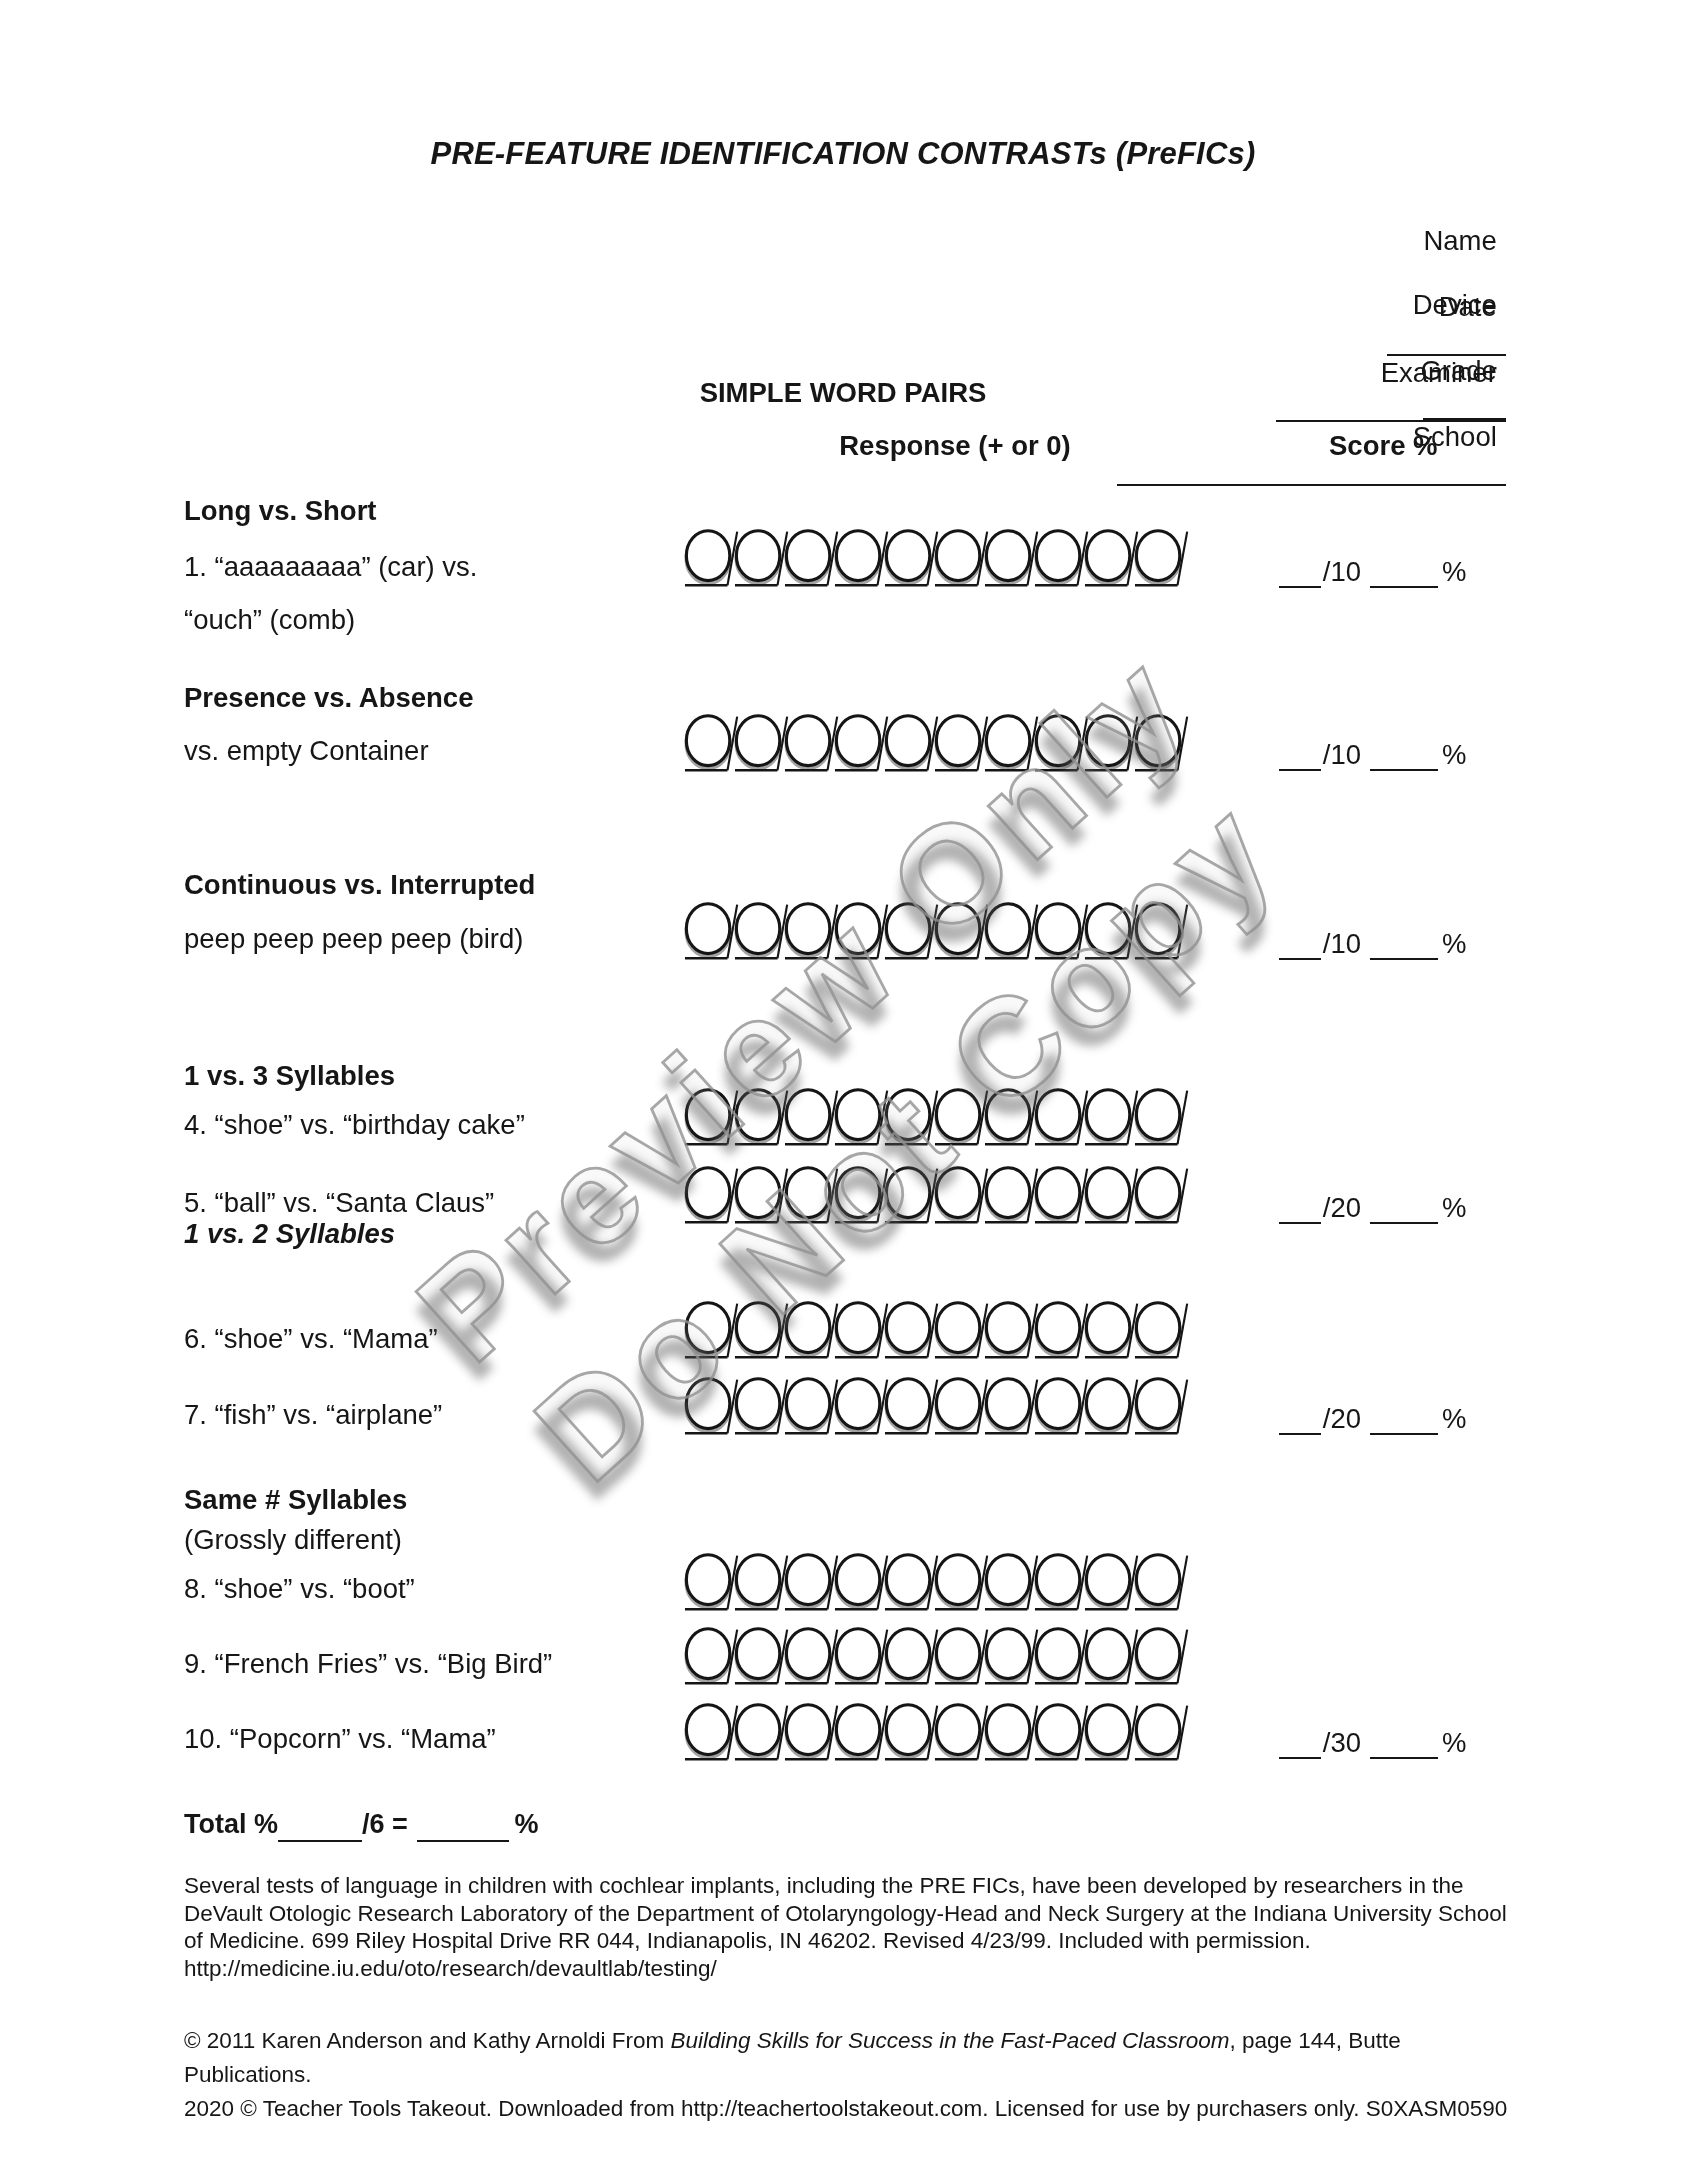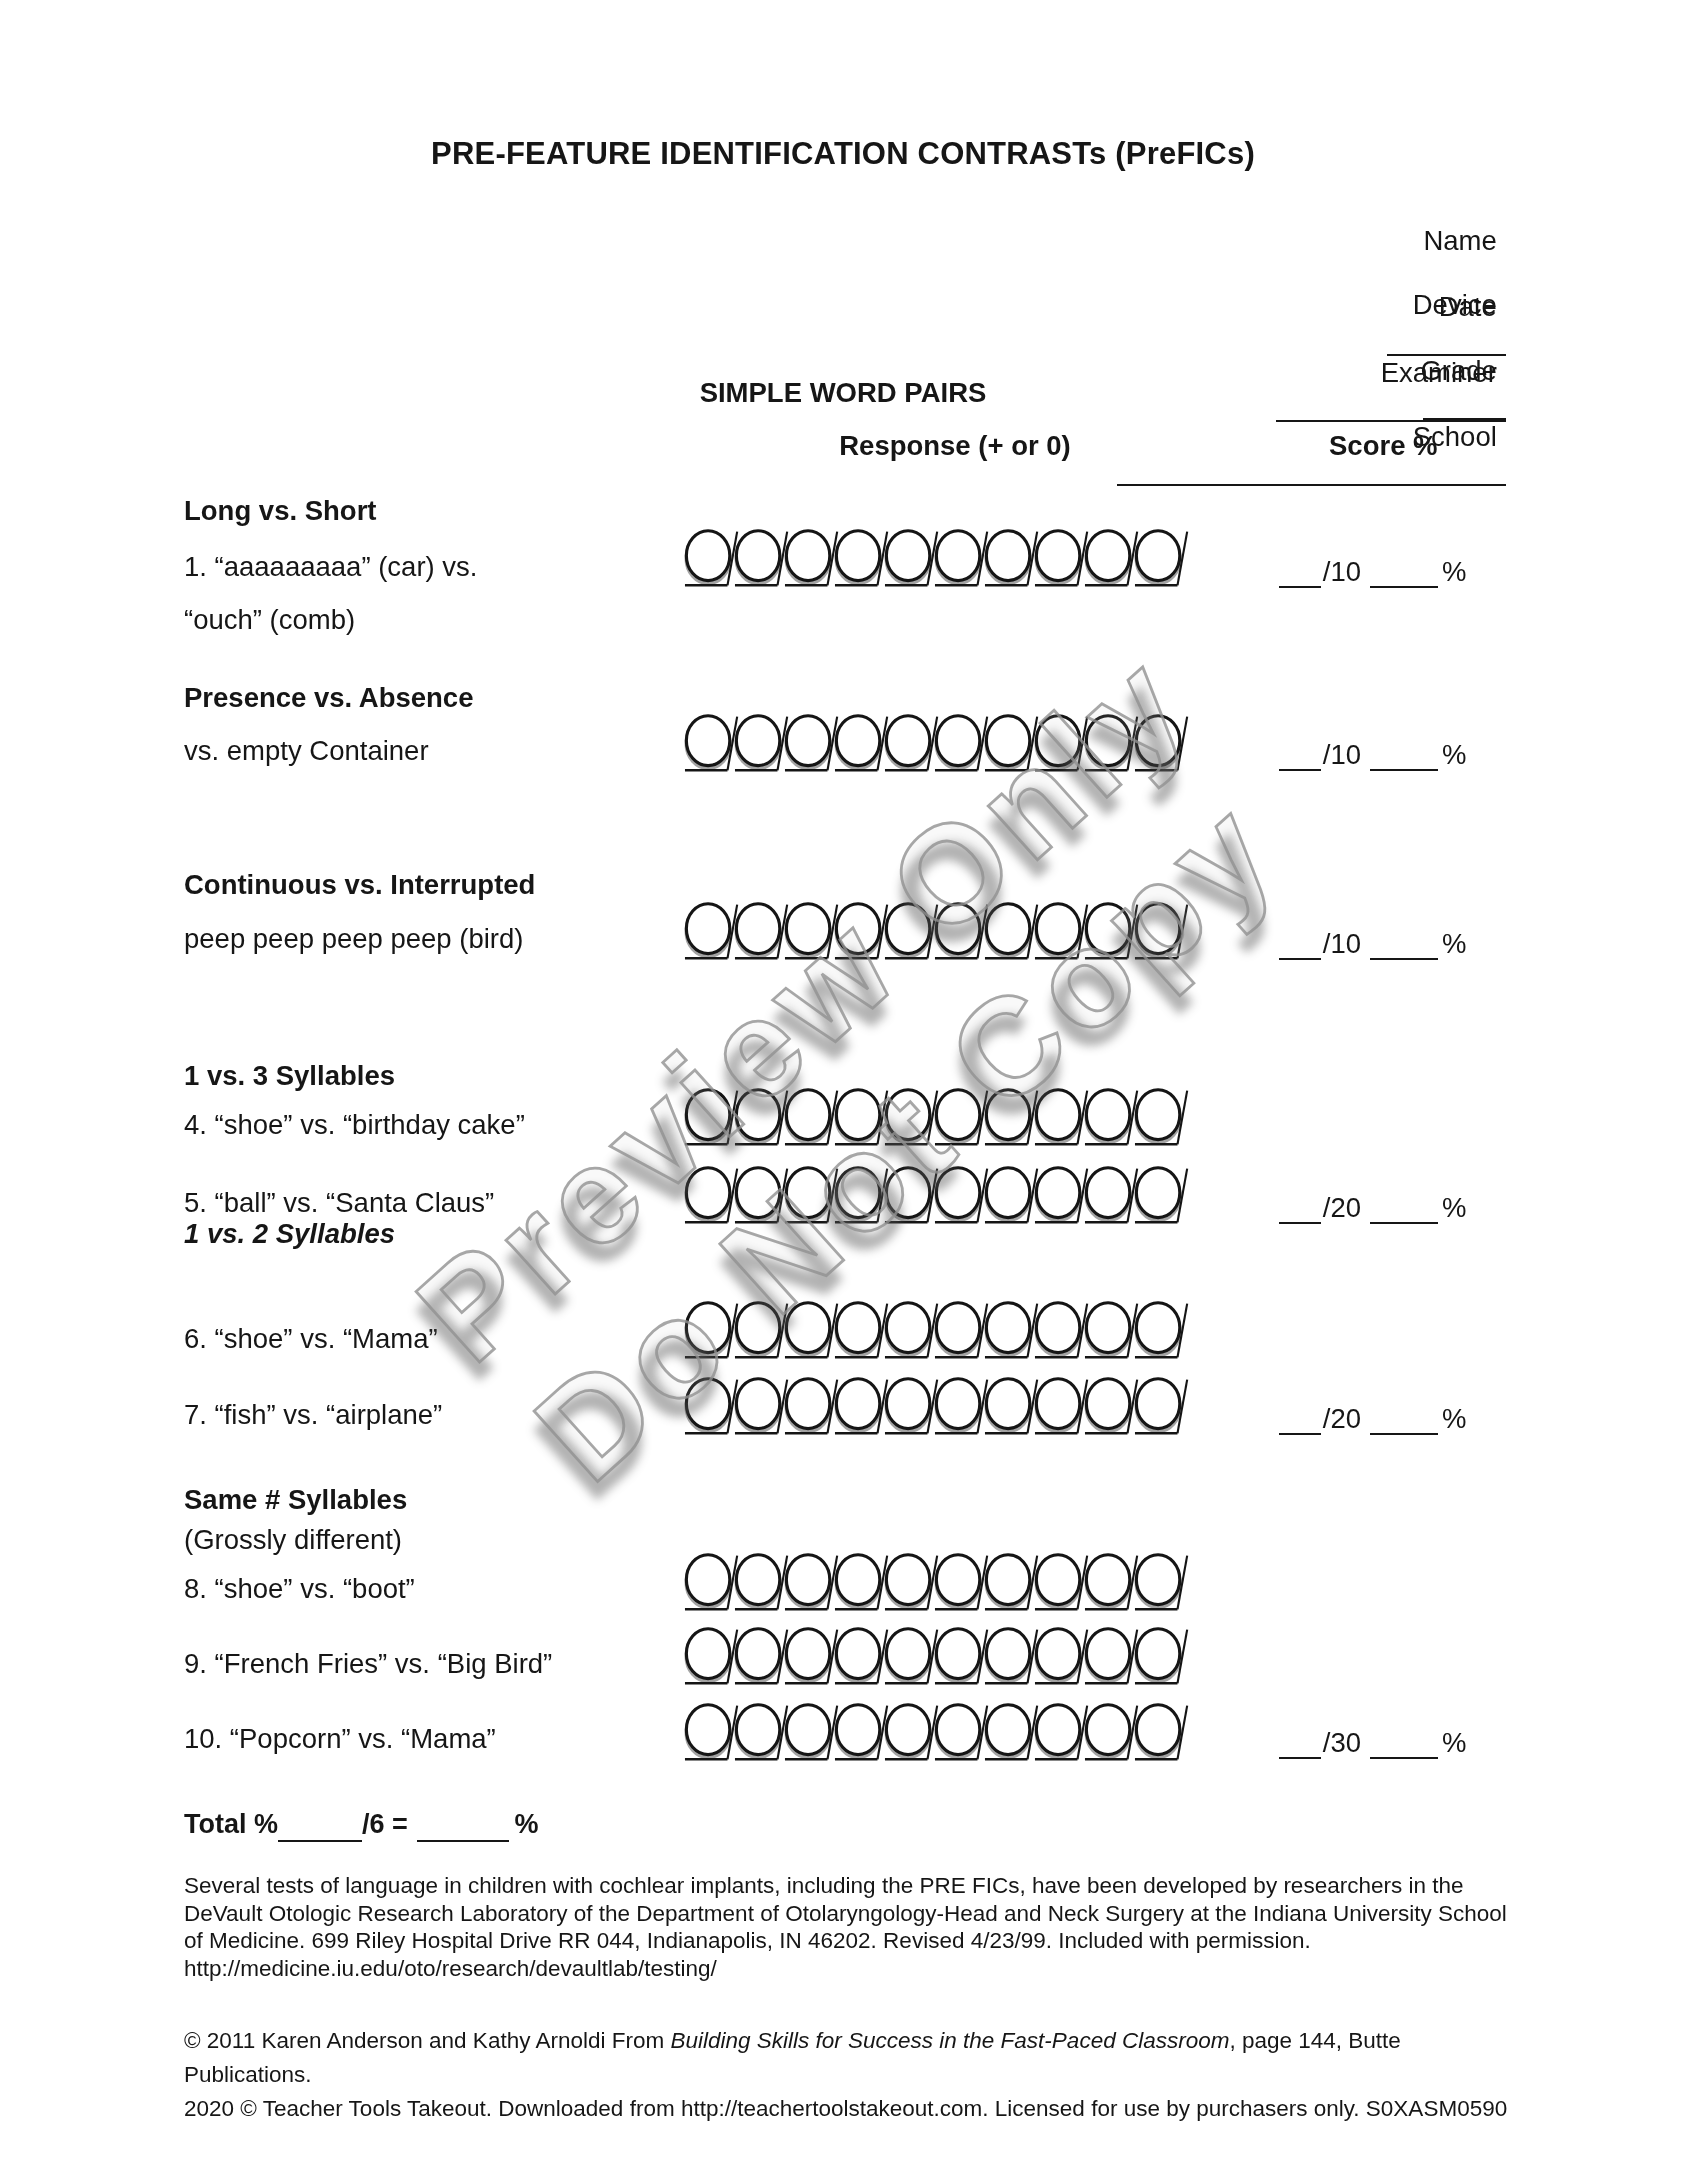--- a/index.html
+++ b/index.html
@@ -7,21 +7,21 @@
     position:relative;
     width:1686px;height:2182px;
     background:#ffffff;
     font-family:"Liberation Sans", sans-serif;
     color:#161616;
     overflow:hidden;
   }
   .abs{position:absolute;}
   .title{
     top:136px;left:0;width:100%;
-    text-align:center;font-size:31px;font-weight:700;letter-spacing:0.2px;
+    text-align:center;font-size:31px;font-weight:700;letter-spacing:0.2px;font-style:italic;
   }
   .field-row{
     left:184px;width:1322px;
     display:flex;align-items:flex-end;
     font-size:27.5px;line-height:33px;flex-direction:column;
   }
   .field-row .lbl{flex:0 0 auto;margin-right:9.2px;}
   .blankline{
     display:inline-block;border-bottom:2.4px solid #161616;height:31px;
     flex:0 0 auto;

